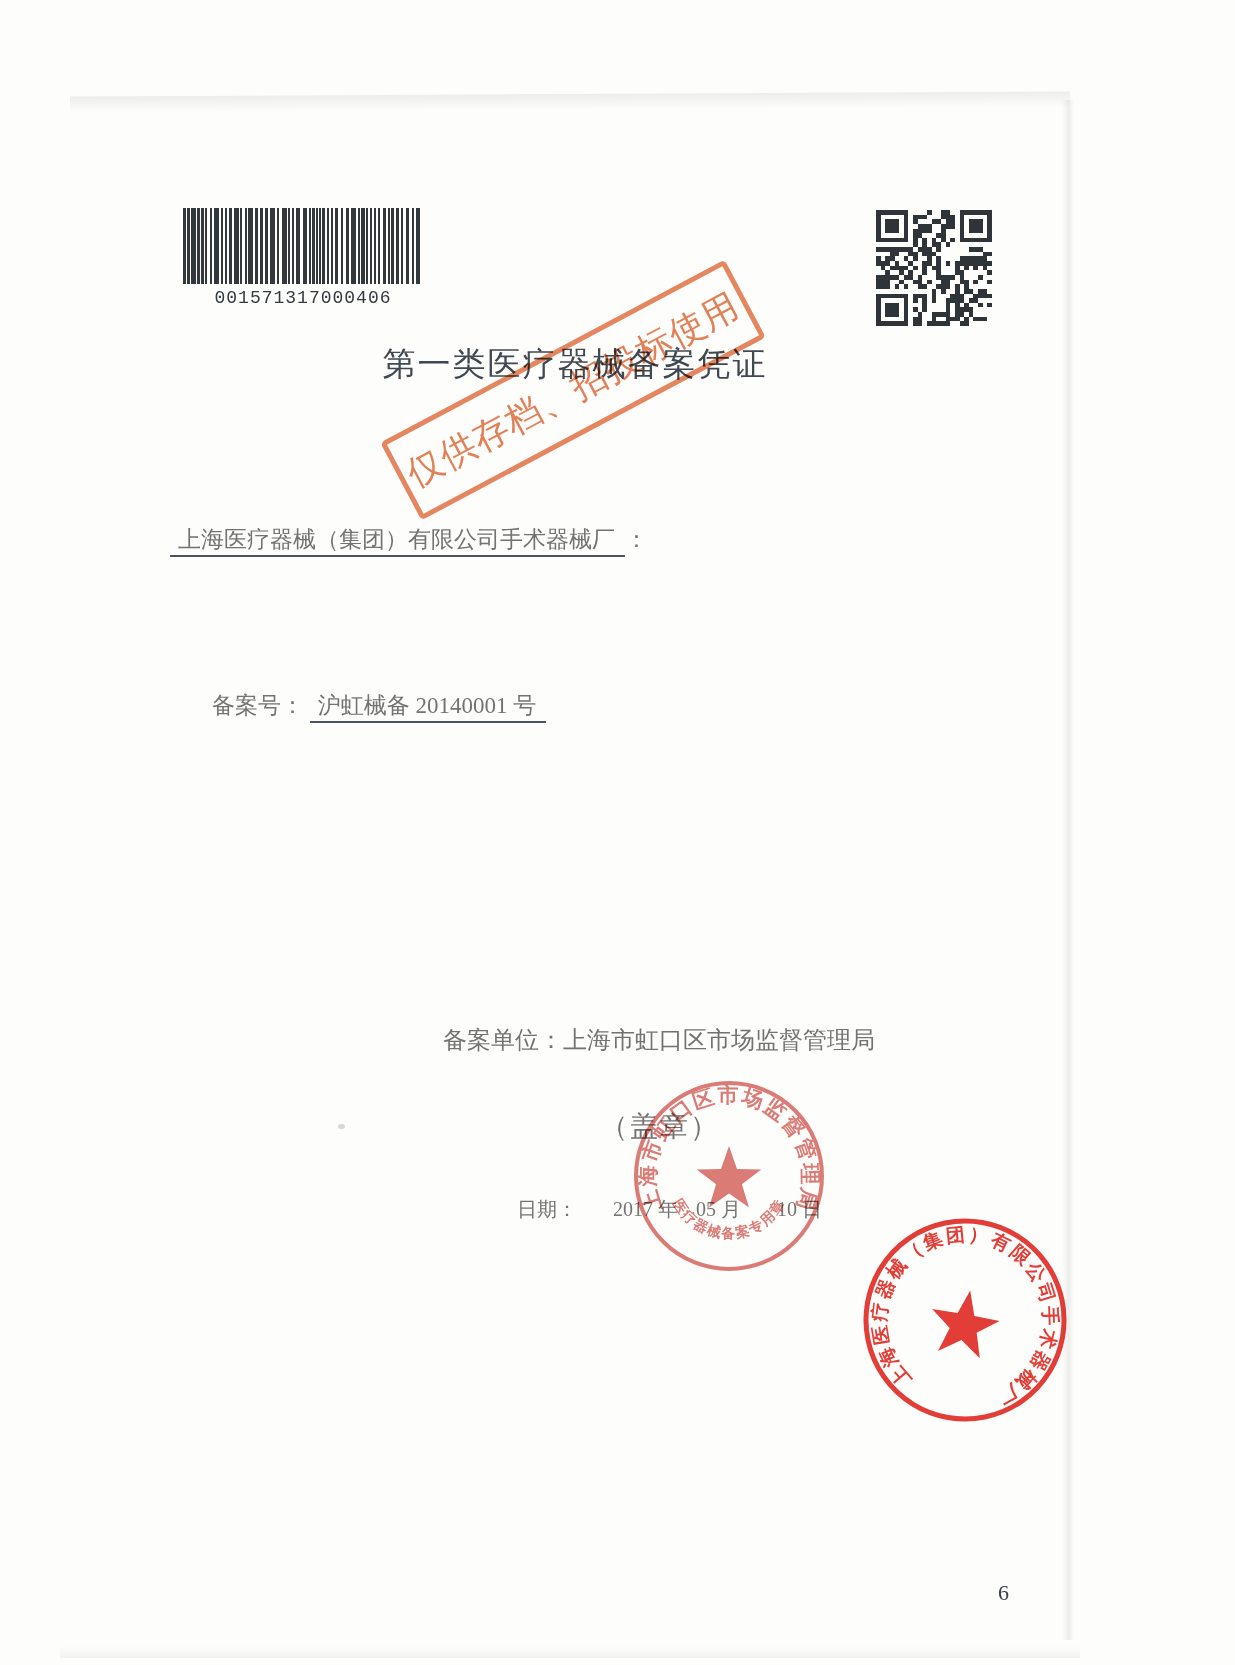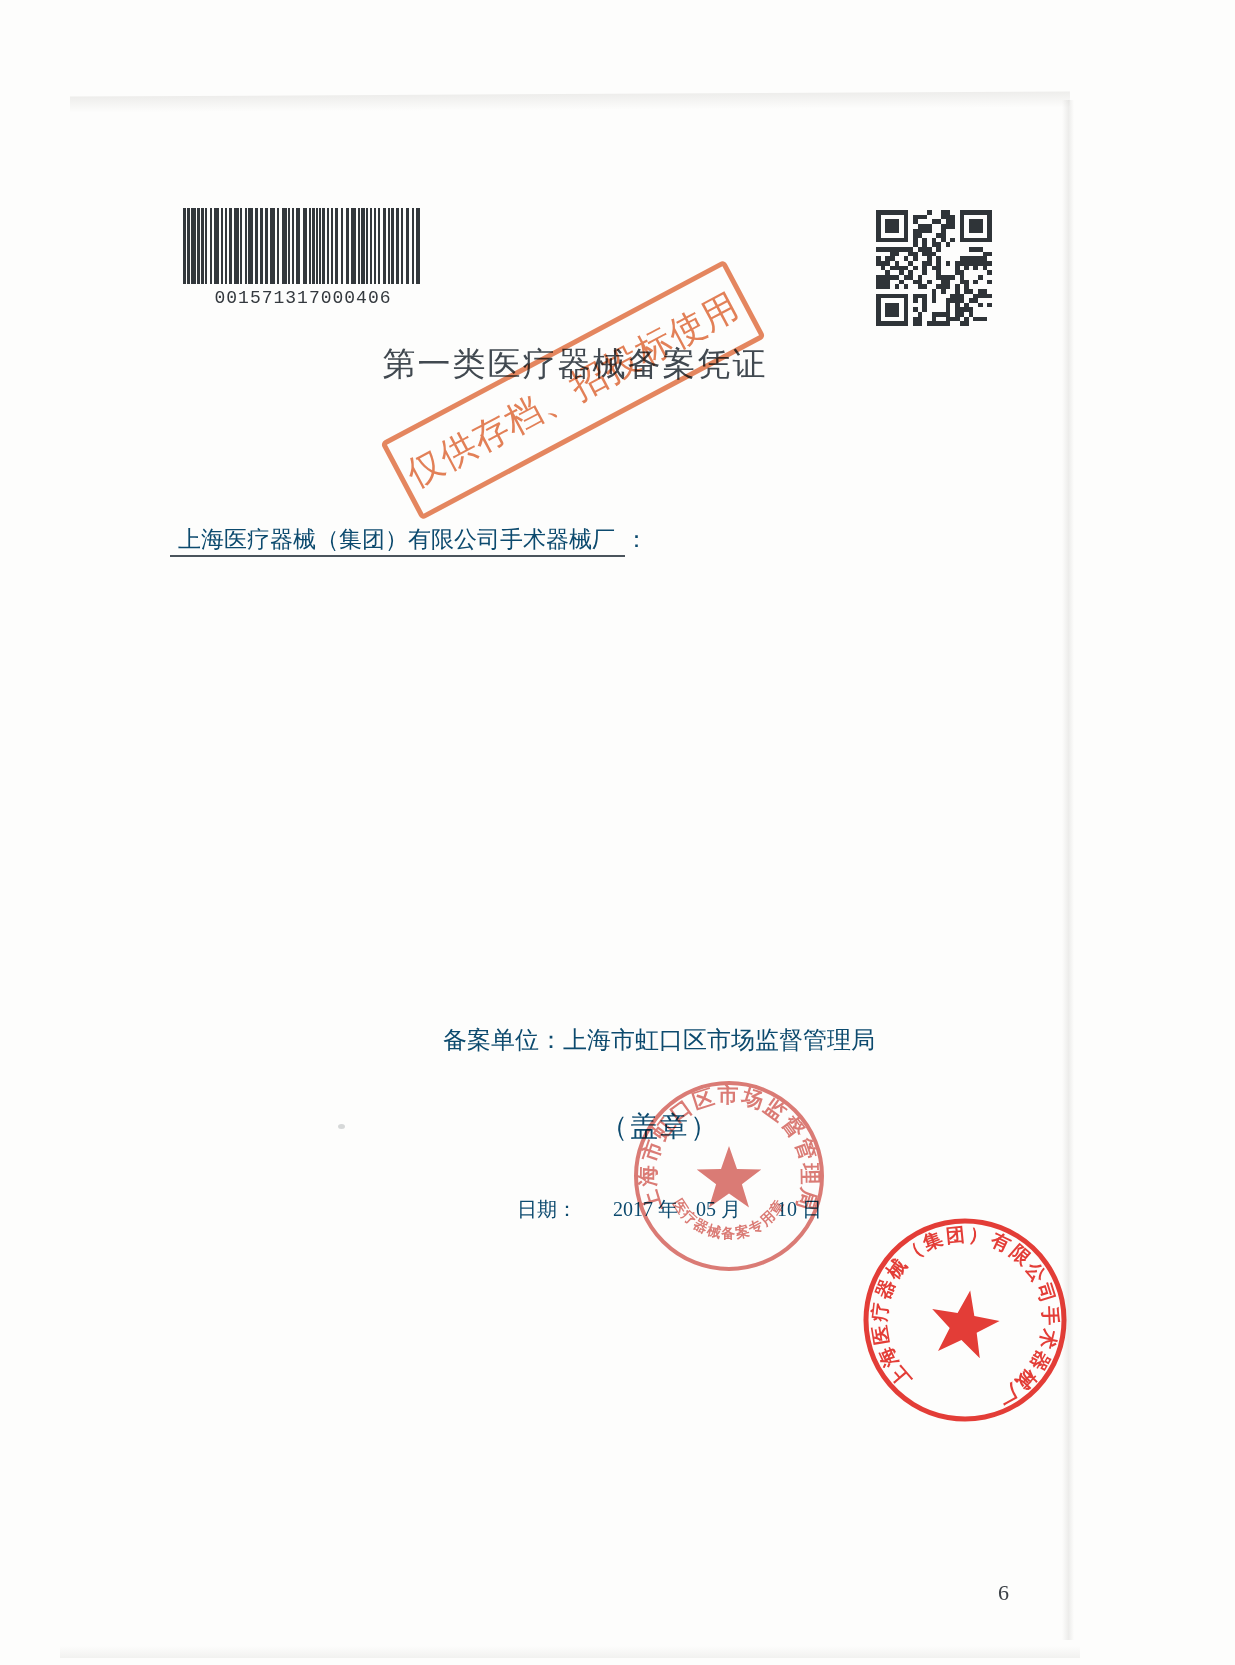--- a/index.html
+++ b/index.html
@@ -54,21 +54,21 @@
     border: 5px solid rgba(226,118,74,0.88);
     border-radius: 5px;
     transform: rotate(-28deg);
     display: flex; align-items: center; justify-content: center;
     color: rgba(226,118,74,0.92);
     font-size: 36px; letter-spacing: 1px; font-weight: 500;
     mix-blend-mode: multiply;
     box-sizing: border-box;
   }
 
-  .textline { position: absolute; color: #0c4a6e; font-size: 23px; line-height: 1.35; white-space: nowrap; }
+  .textline { position: absolute; color: #737373; font-size: 23px; line-height: 1.35; white-space: nowrap; }
   .u { border-bottom: 2px solid #4b545c; padding: 0 10px 3px 8px; }
 
   .recipient { left: 170px; top: 524px; }
   .bodytext  { left: 212px; top: 608px; }
   .filing-no { left: 212px; top: 690px; }
   .filing-unit { left: 443px; top: 1024px; font-size: 24px; font-family: Liberation Serif, serif; }
   .seal-hint { left: 600px; top: 1108px; font-size: 28px; letter-spacing: 2px; }
   .dateline  { left: 517px; top: 1196px; font-size: 20px; }
   .dateline .seg-y { margin-left: 36px; }
   .dateline .seg-m { margin-left: 18px; }
@@ -482,20 +482,23 @@
 
   <div class="watermark">
     <span>仅供存档、招投标使用</span>
   </div>
 
   <div class="textline recipient">
     <span class="u">上海医疗器械（集团）有限公司手术器械厂</span><span>：</span>
   </div>
 
 
+  <div class="textline filing-no">
+    <span>备案号：</span>&nbsp;<span class="u">沪虹械备 20140001 号</span>
+  </div>
 
   <div class="textline filing-unit">
     <span>备案单位：</span><span>上海市虹口区市场监督管理局</span>
   </div>
 
   <div class="textline seal-hint">（盖章）</div>
 
   <div class="textline dateline">
     <span>日期：</span><span class="seg-y">2017 年</span><span class="seg-m">05 月</span><span class="seg-d">10 日</span>
   </div>

